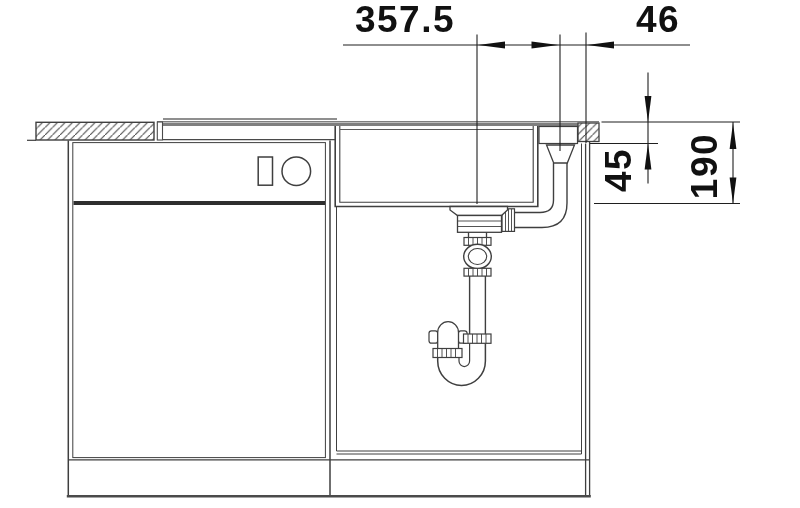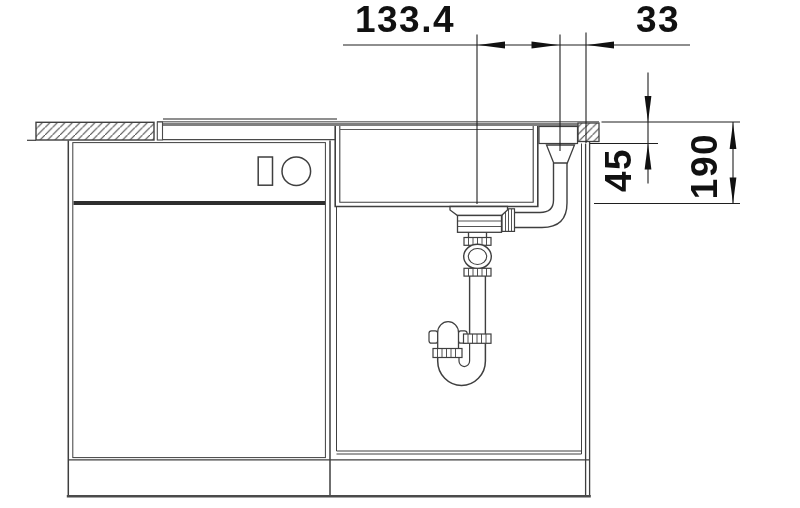--- a/index.html
+++ b/index.html
@@ -136,21 +136,21 @@
       <polygon points="478,45 505,41.6 505,48.4"></polygon>
       <polygon points="558.5,45 531.5,41.6 531.5,48.4"></polygon>
       <polygon points="587,45 614,41.6 614,48.4"></polygon>
       <polygon points="648,122 644.6,96 651.4,96"></polygon>
       <polygon points="648,143.5 644.6,169.5 651.4,169.5"></polygon>
       <polygon points="733,123 729.6,149 736.4,149"></polygon>
       <polygon points="733,203.5 729.6,177.5 736.4,177.5"></polygon>
     </g>
   </svg>
 
-  <div class="dim-label" style="left:325px;top:0px;width:160px;">133.4</div>
+  <div class="dim-label" style="left:325px;top:0px;width:160px;">357.5</div>
 
-  <div class="dim-label" style="left:598px;top:0px;width:120px;">33</div>
+  <div class="dim-label" style="left:598px;top:0px;width:120px;">46</div>
 
   <div class="dim-label vertical" style="left:559px;top:150px;width:120px;">45</div>
 
   <div class="dim-label vertical" style="left:645px;top:146px;width:120px;">190</div>
 
 </div>
 
 </body></html>

